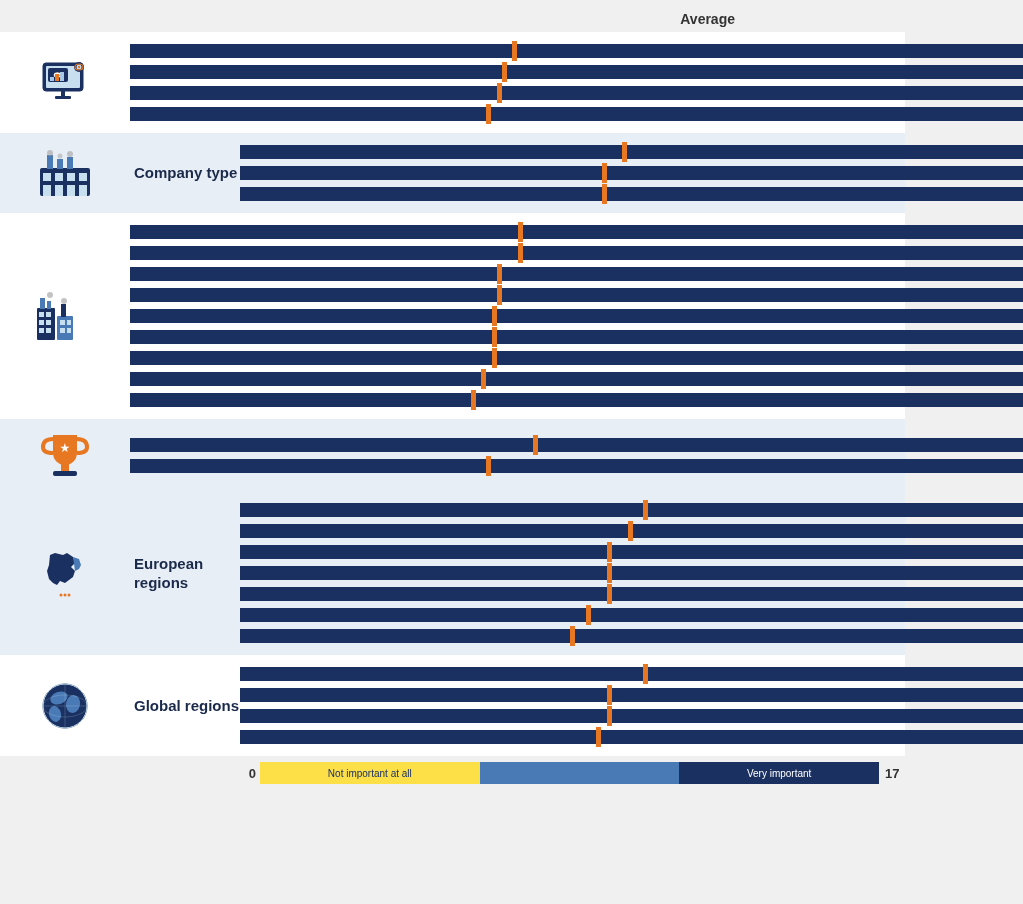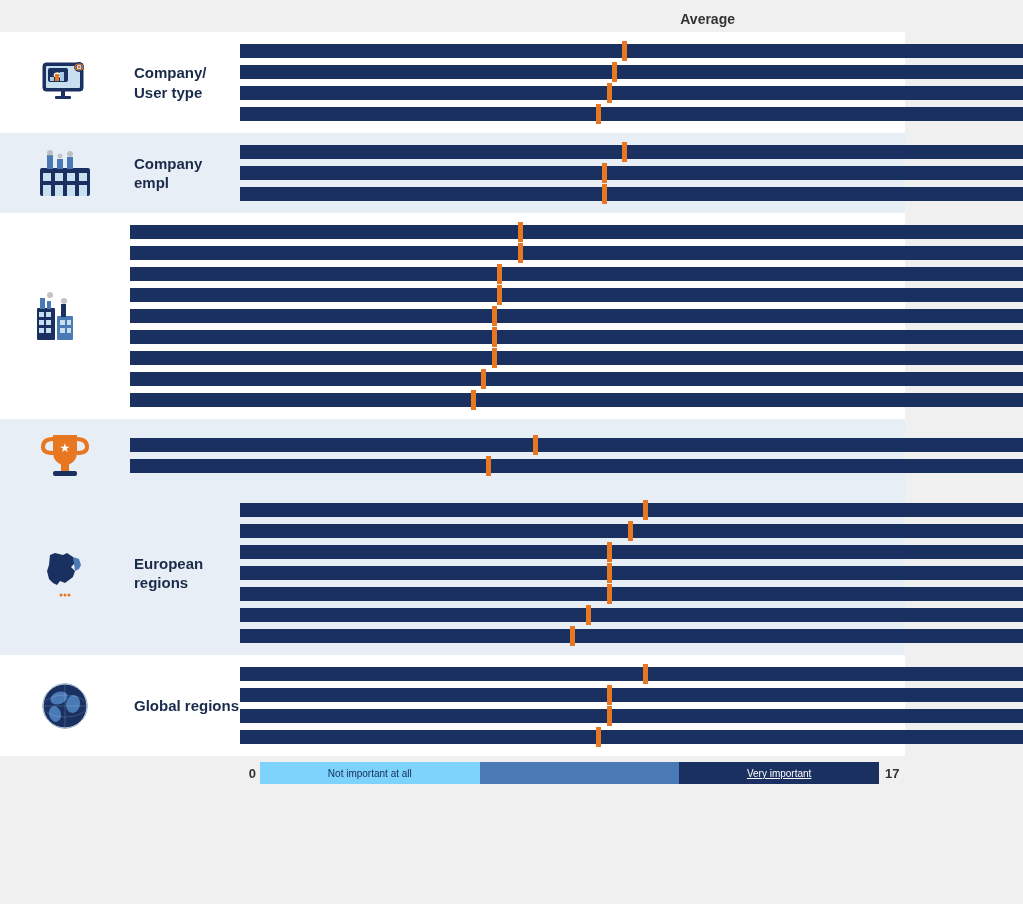--- a/index.html
+++ b/index.html
@@ -45,21 +45,20 @@
       <rect x="26" y="38" width="4" height="5" fill="#1a3060"></rect>
       <rect x="20" y="43" width="16" height="3" rx="1" fill="#1a3060"></rect>
 
       <circle cx="44" cy="14" r="5" fill="#1a3060"></circle>
       <circle cx="44" cy="14" r="2.5" fill="#c8dff0"></circle>
 
       <ellipse cx="44" cy="14" rx="4" ry="3" fill="none" stroke="#e87722" stroke-width="1.2"></ellipse>
       <circle cx="44" cy="14" r="1.2" fill="#e87722"></circle>
     </svg>
         </div>
-        <div style="width: 110px; min-width: 110px; display: flex; align-items: center; padding-left: 4px; font-size: 15px; font-weight: bold; color: rgb(26, 42, 74); line-height: 1.3;">Company/ User type</div>
         <div style="flex: 1 1 0%; display: flex; flex-direction: column; justify-content: center; padding: 4px 0px; gap: 3px; position: relative;">
           <div style="display: flex; align-items: center; height: 18px;">
             <div style="position: relative; height: 14px; width: 520px; min-width: 520px;">
               <div style="background: rgb(200, 223, 240); height: 14px; position: absolute; left: 0px; width: 3848px;"></div>
               <div style="background: rgb(26, 48, 96); height: 14px; position: absolute; left: 0px; width: 2770.56px;"></div>
               <div style="position: absolute; width: 5px; height: 20px; background: rgb(232, 119, 34); top: -3px; left: 382.3px; z-index: 10;"></div>
             </div>
             <div style="width: 32px; min-width: 32px; text-align: right; font-size: 12px; font-weight: bold; color: rgb(51, 51, 51); padding-right: 2px;">7.4</div>
             <div style="min-width: 140px; font-size: 12px; color: rgb(51, 51, 51); padding-left: 4px; white-space: nowrap;">Consultant</div>
           </div>
@@ -107,21 +106,21 @@
 
       <rect x="12" y="12" width="6" height="14" fill="#4a7ab5"></rect>
       <rect x="22" y="16" width="6" height="10" fill="#4a7ab5"></rect>
       <rect x="32" y="14" width="6" height="12" fill="#4a7ab5"></rect>
 
       <circle cx="15" cy="10" r="3" fill="#a0a0a0" opacity="0.6"></circle>
       <circle cx="25" cy="13" r="2.5" fill="#a0a0a0" opacity="0.5"></circle>
       <circle cx="35" cy="11" r="3" fill="#a0a0a0" opacity="0.6"></circle>
     </svg>
         </div>
-        <div style="width: 110px; min-width: 110px; display: flex; align-items: center; padding-left: 4px; font-size: 15px; font-weight: bold; color: rgb(26, 42, 74); line-height: 1.3;">Company empl</div>
+        <div style="width: 110px; min-width: 110px; display: flex; align-items: center; padding-left: 4px; font-size: 15px; font-weight: bold; color: rgb(26, 42, 74); line-height: 1.3;">Company type</div>
         <div style="flex: 1 1 0%; display: flex; flex-direction: column; justify-content: center; padding: 4px 0px; gap: 3px; position: relative;">
           <div style="display: flex; align-items: center; height: 18px;">
             <div style="position: relative; height: 14px; width: 520px; min-width: 520px;">
               <div style="background: rgb(200, 223, 240); height: 14px; position: absolute; left: 0px; width: 3848px;"></div>
               <div style="background: rgb(26, 48, 96); height: 14px; position: absolute; left: 0px; width: 2770.56px;"></div>
               <div style="position: absolute; width: 5px; height: 20px; background: rgb(232, 119, 34); top: -3px; left: 382.3px; z-index: 10;"></div>
             </div>
             <div style="width: 32px; min-width: 32px; text-align: right; font-size: 12px; font-weight: bold; color: rgb(51, 51, 51); padding-right: 2px;">7.4</div>
             <div style="min-width: 140px; font-size: 12px; color: rgb(51, 51, 51); padding-left: 4px; white-space: nowrap;">More than 2,500 e.</div>
           </div>
@@ -425,23 +424,23 @@
             <div style="width: 32px; min-width: 32px; text-align: right; font-size: 12px; font-weight: bold; color: rgb(51, 51, 51); padding-right: 2px;">6.9</div>
             <div style="min-width: 140px; font-size: 12px; color: rgb(51, 51, 51); padding-left: 4px; white-space: nowrap;">Asia &amp; Pacific</div>
           </div>
         </div>
       </div>
     </div>
 
   <div style="display:flex; align-items:center; padding-left:240px; margin-top:6px;">
     <span style="font-size:13px;font-weight:bold;color:#333;margin-right:4px;width:16px;text-align:right;">0</span>
     <div style="flex:1;display:flex;height:22px;">
-      <div style="background:#7dd3fc;flex:2.2;display:flex;align-items:center;justify-content:center;">
+      <div style="background:#fde047;flex:2.2;display:flex;align-items:center;justify-content:center;">
         <span style="font-size:10px;color:#1a3060;">Not important at all</span>
       </div>
       <div style="background:#4a7ab5;flex:2;"></div>
       <div style="background:#1a3060;flex:2;display:flex;align-items:center;justify-content:center;">
-        <span style="font-size:10px;color:white;text-decoration:underline;">Very important</span>
+        <span style="font-size:10px;color:white;">Very important</span>
       </div>
     </div>
     <span style="font-size:13px;font-weight:bold;color:#333;margin-left:6px;width:20px;">17</span>
   </div>
 </div>
 
 </body></html>

